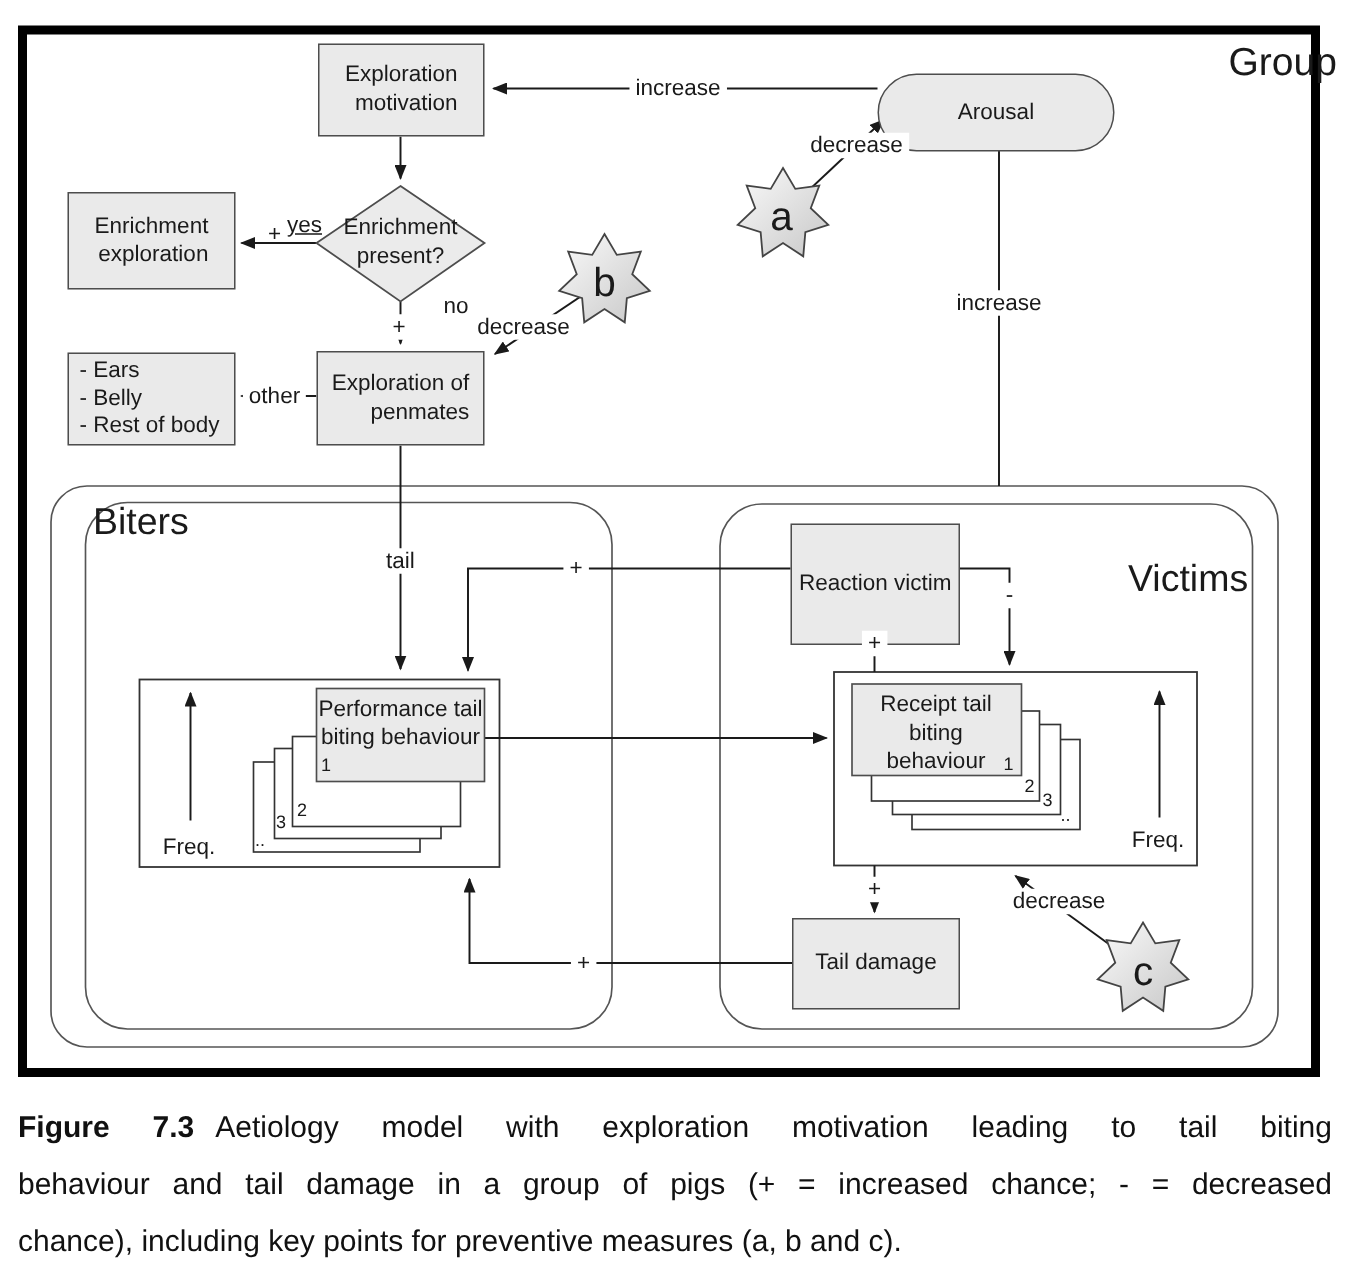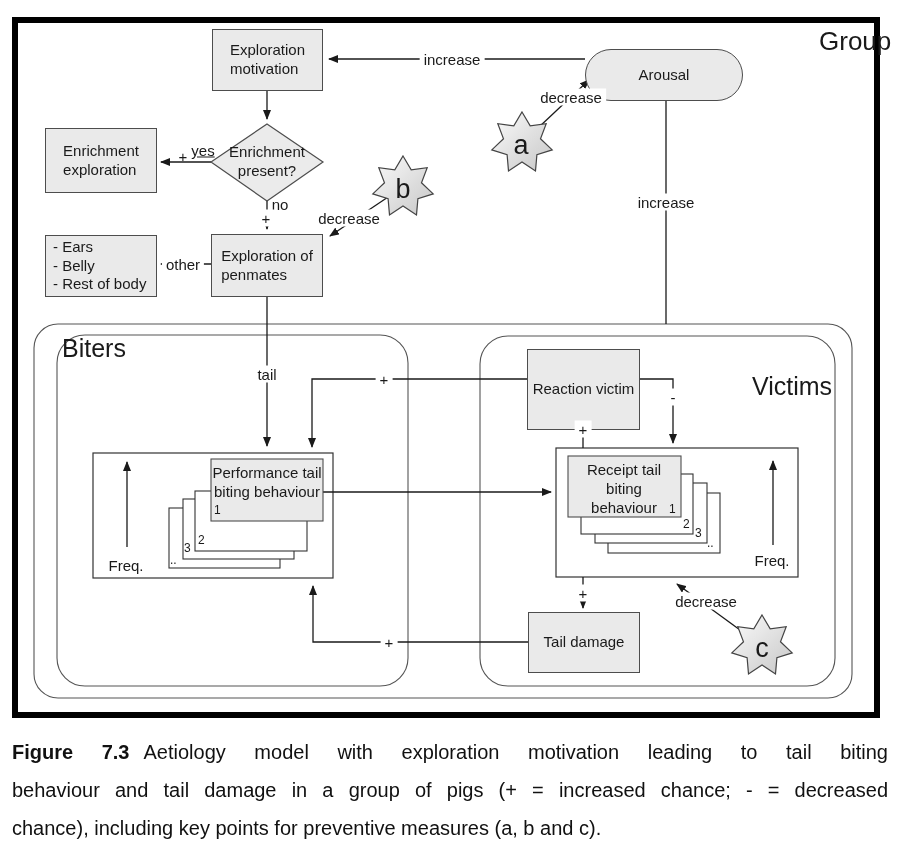--- a/index.html
+++ b/index.html
@@ -2,21 +2,21 @@
 <html><head>
 <meta charset="utf-8">
 <style>
   html,body{margin:0;padding:0;background:#fff;}
   .stage{position:relative;width:900px;height:857px;background:#fff;
          font-family:"Liberation Sans", sans-serif;color:#1a1a1a;overflow:hidden;}
   .frame{position:absolute;left:12px;top:17px;width:868px;height:701px;
          border:6px solid #000;box-sizing:border-box;}
   .overlay{position:absolute;left:0;top:0;}
   .node{position:absolute;background:#eaeaea;border:1px solid #4d4d4d;
-        display:flex;align-items:center;justify-content:center;text-align:left;
+        display:flex;align-items:center;justify-content:center;text-align:right;
         font-size:15px;line-height:1.25;white-space:pre-line;box-sizing:border-box;}
   .node.left{justify-content:flex-start;text-align:left;padding-left:7px;}
   .stadium{border-radius:26px;margin-top:16px;}
   .freetext{position:absolute;white-space:pre-line;}
   .lbl{position:absolute;transform:translate(-50%,-50%);font-size:15px;
        white-space:nowrap;line-height:1;}
   .wbg{background:#fff;padding:1px 4px;}
   .cardtext{position:absolute;display:flex;align-items:flex-start;justify-content:center;
         text-align:center;font-size:15px;line-height:1.25;white-space:pre-line;padding-top:3px;box-sizing:border-box;}
   .cardnum{position:absolute;font-size:12px;line-height:1;}
@@ -133,21 +133,21 @@
   <span class="starletter" style="left:403px;top:189px;">b</span>
   <span class="starletter" style="left:762px;top:648px;">c</span>
 
   <span class="lbl wbg" style="left:452px;top:59px;">increase</span>
   <span class="lbl wbg" style="left:571px;top:97px;">decrease</span>
   <span class="lbl wbg" style="left:666px;top:202px;">increase</span>
   <span class="lbl wbg" style="left:349px;top:218px;">decrease</span>
   <span class="lbl wbg" style="left:706px;top:601px;">decrease</span>
   <span class="lbl" style="left:203px;top:150px;text-decoration:underline;">yes</span>
   <span class="lbl" style="left:183px;top:156px;">+</span>
-  <span class="lbl" style="left:280px;top:204px;">no</span>
+  <span class="lbl" style="left:304px;top:204px;">no</span>
   <span class="lbl wbg" style="left:266px;top:218px;">+</span>
   <span class="lbl wbg" style="left:183px;top:264px;">other</span>
   <span class="lbl wbg" style="left:267px;top:374px;">tail</span>
   <span class="lbl wbg" style="left:384px;top:379px;">+</span>
   <span class="lbl wbg" style="left:583px;top:429px;">+</span>
   <span class="lbl wbg" style="left:673px;top:397px;">-</span>
   <span class="lbl wbg" style="left:583px;top:593px;">+</span>
   <span class="lbl wbg" style="left:389px;top:642px;">+</span>
 
   <span class="lbl" style="left:126px;top:565px;">Freq.</span>

